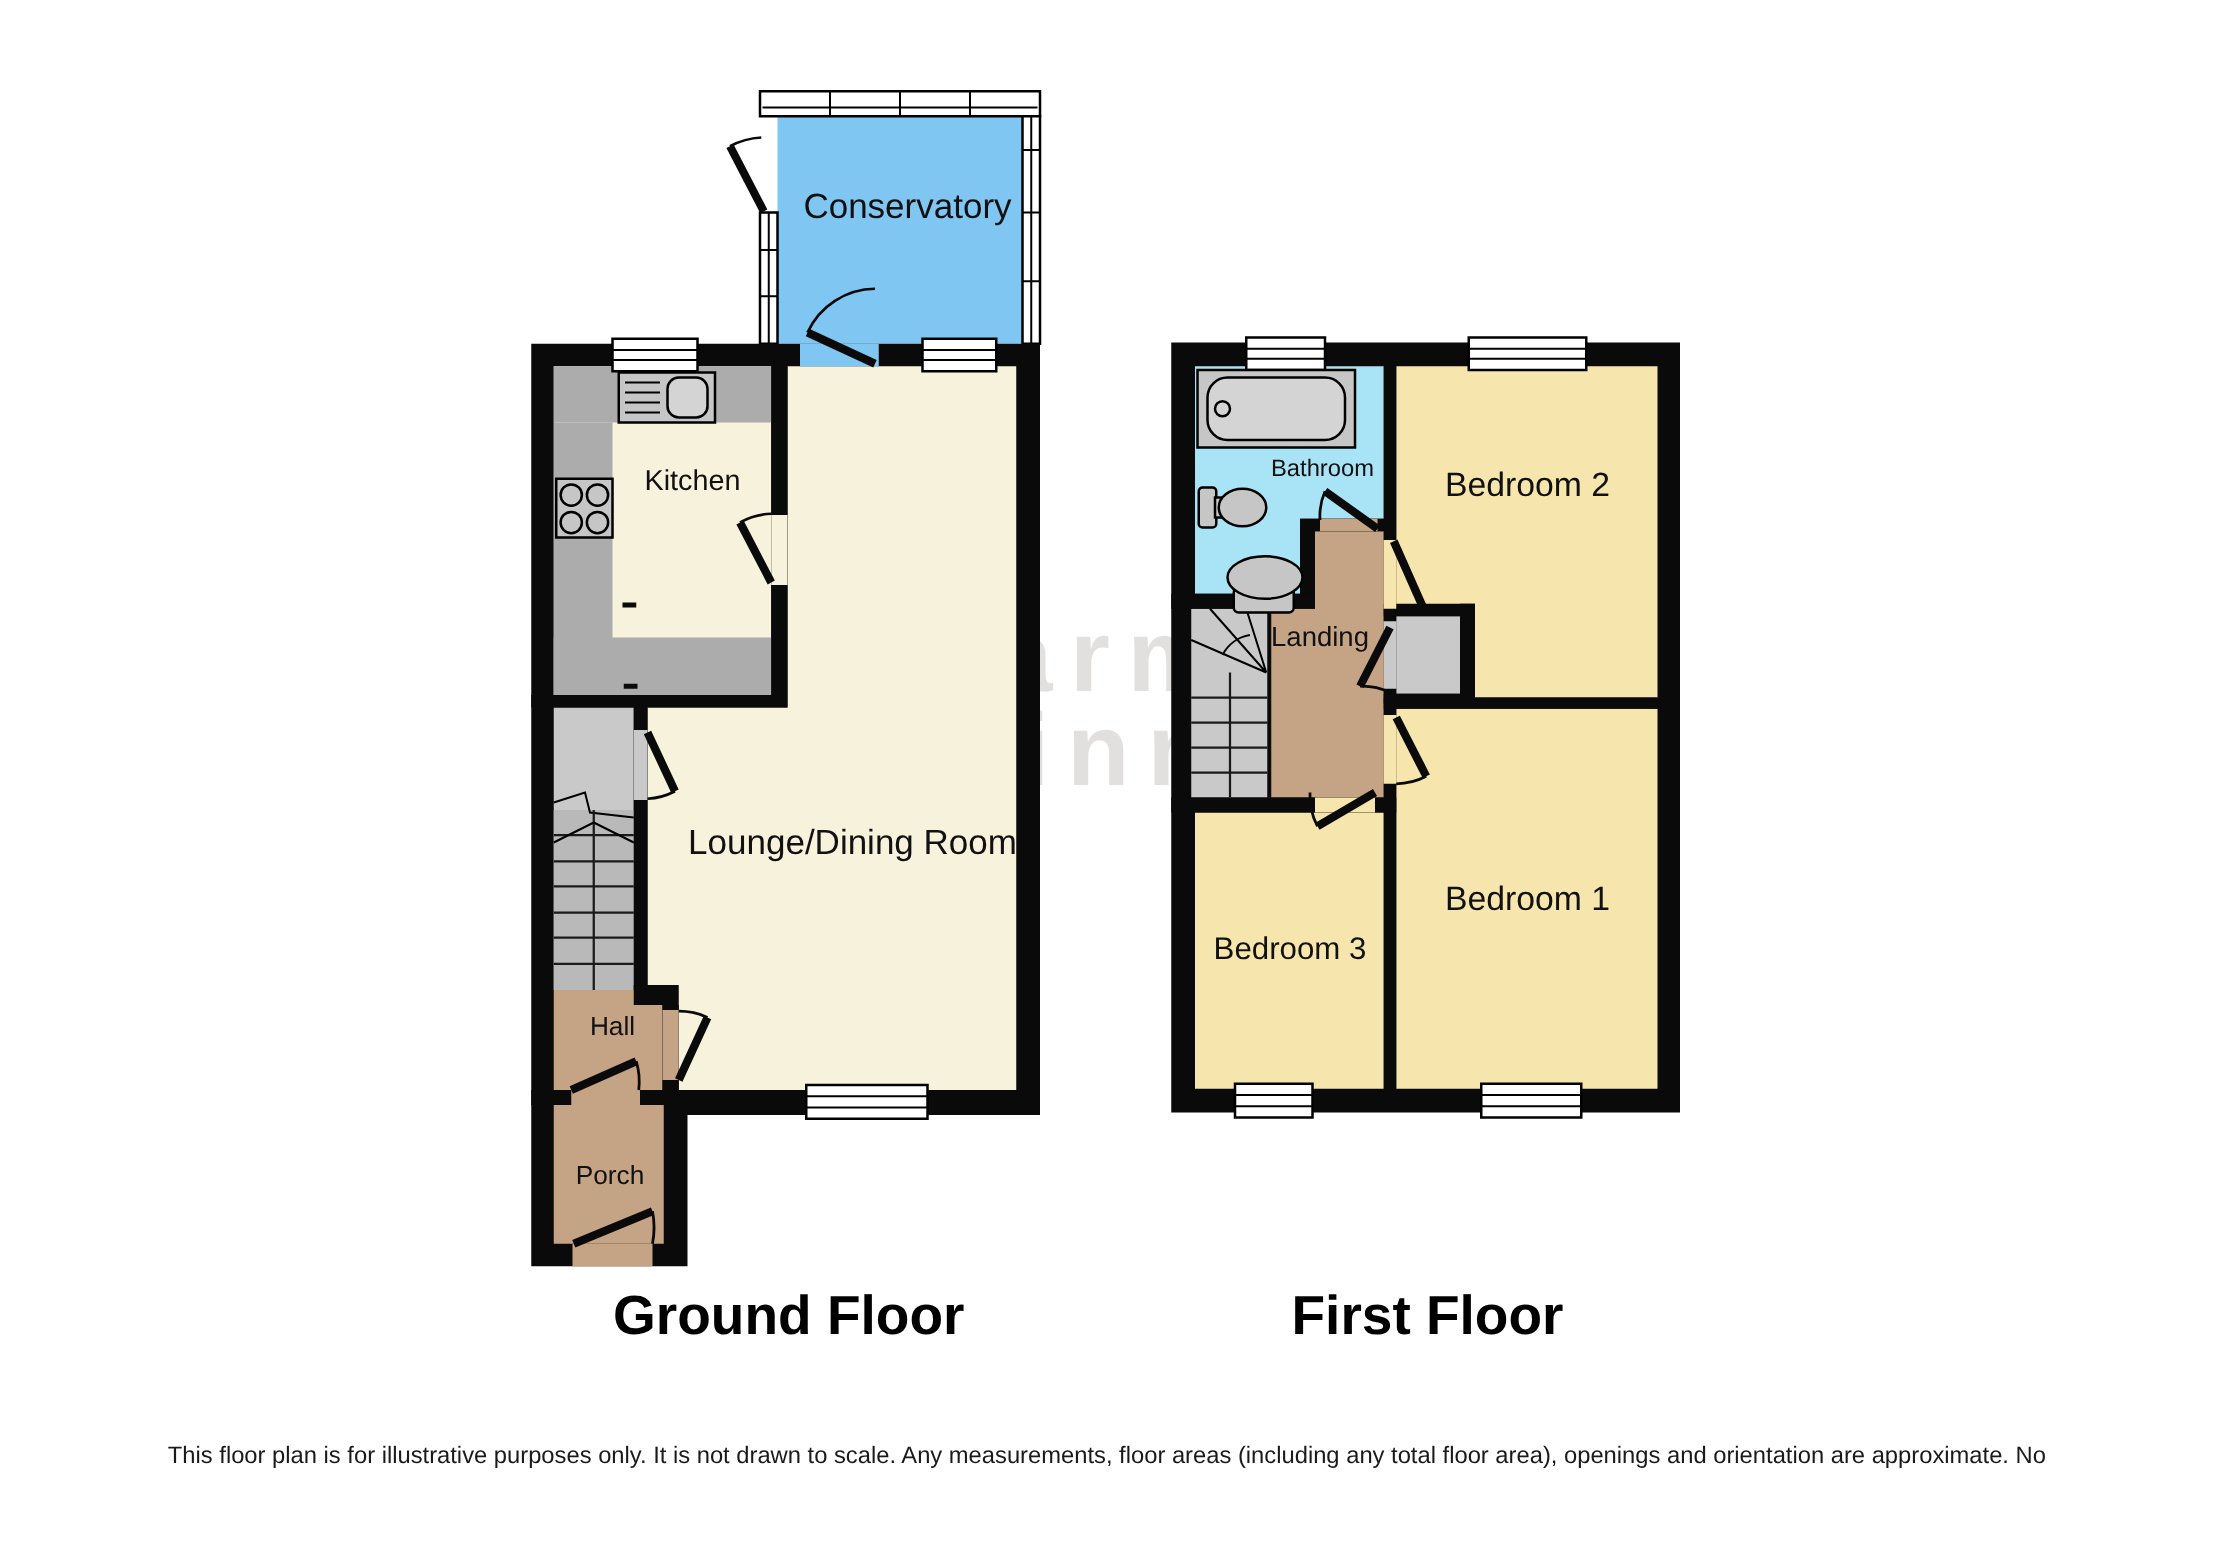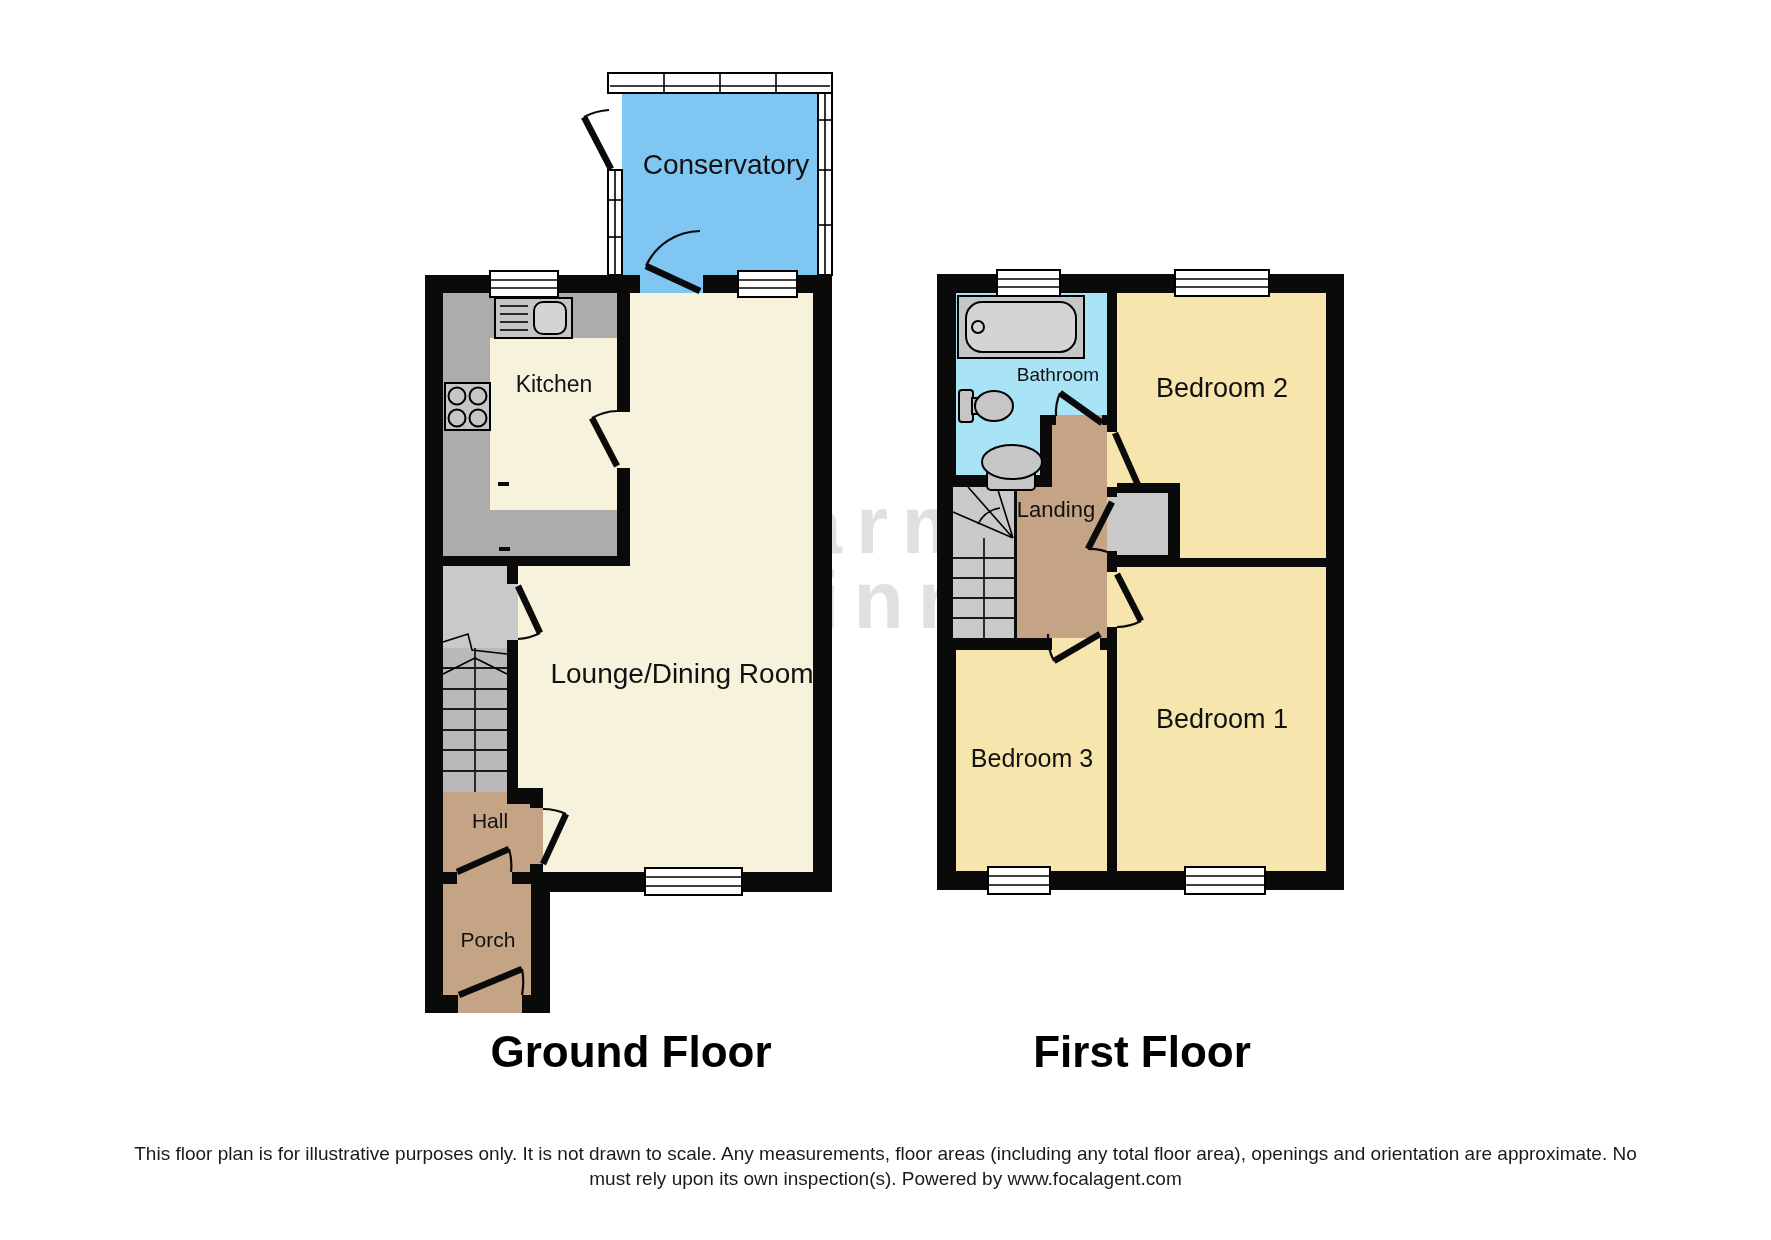--- a/index.html
+++ b/index.html
@@ -11,21 +11,21 @@
   .outline{stroke:#000;stroke-width:2;}
   .door path.leaf{fill:none;stroke-width:6.5;}
   .door path.arc{fill:none;stroke-width:2.2;}
   .win rect{stroke:#000;stroke-width:2;}
   .win line{stroke:#000;stroke-width:1.6;}
   .room-label{fill:#111;}
   .title-label{fill:#000;font-weight:bold;}
   .wm{font-weight:bold;letter-spacing:14px;}
   #disclaimer{position:absolute;left:0;top:1141px;width:1771px;text-align:center;
               font-size:19px;line-height:25px;color:#1a1a1a;}
-  #disclaimer div{white-space:nowrap;}
+  #disclaimer div{white-space:nowrap;margin-top:11px;}
 </style>
 </head>
 <body>
 
 <div id="page">
 <svg width="1771" height="1240" viewBox="0 0 1771 1240">
 
   <g fill="rgba(70,64,52,0.16)">
     <text class="wm" x="888" y="553" font-size="82" text-anchor="middle">Sharman</text>
     <text class="wm" x="888" y="628" font-size="82" text-anchor="middle">Quinney</text>
@@ -269,15 +269,14 @@
     <text class="room-label" x="1222" y="728" font-size="27" text-anchor="middle">Bedroom 1</text>
     <text class="room-label" x="1032" y="767" font-size="25" text-anchor="middle">Bedroom 3</text>
   </g>
 
   <text class="title-label" x="631" y="1067" font-size="44" text-anchor="middle">Ground Floor</text>
   <text class="title-label" x="1142" y="1067" font-size="44" text-anchor="middle">First Floor</text>
 </svg>
 
   <div id="disclaimer">
     <div>This floor plan is for illustrative purposes only. It is not drawn to scale. Any measurements, floor areas (including any total floor area), openings and orientation are approximate. No</div>
-    <div>must rely upon its own inspection(s). Powered by www.focalagent.com</div>
   </div>
 </div>
 
 </body></html>

